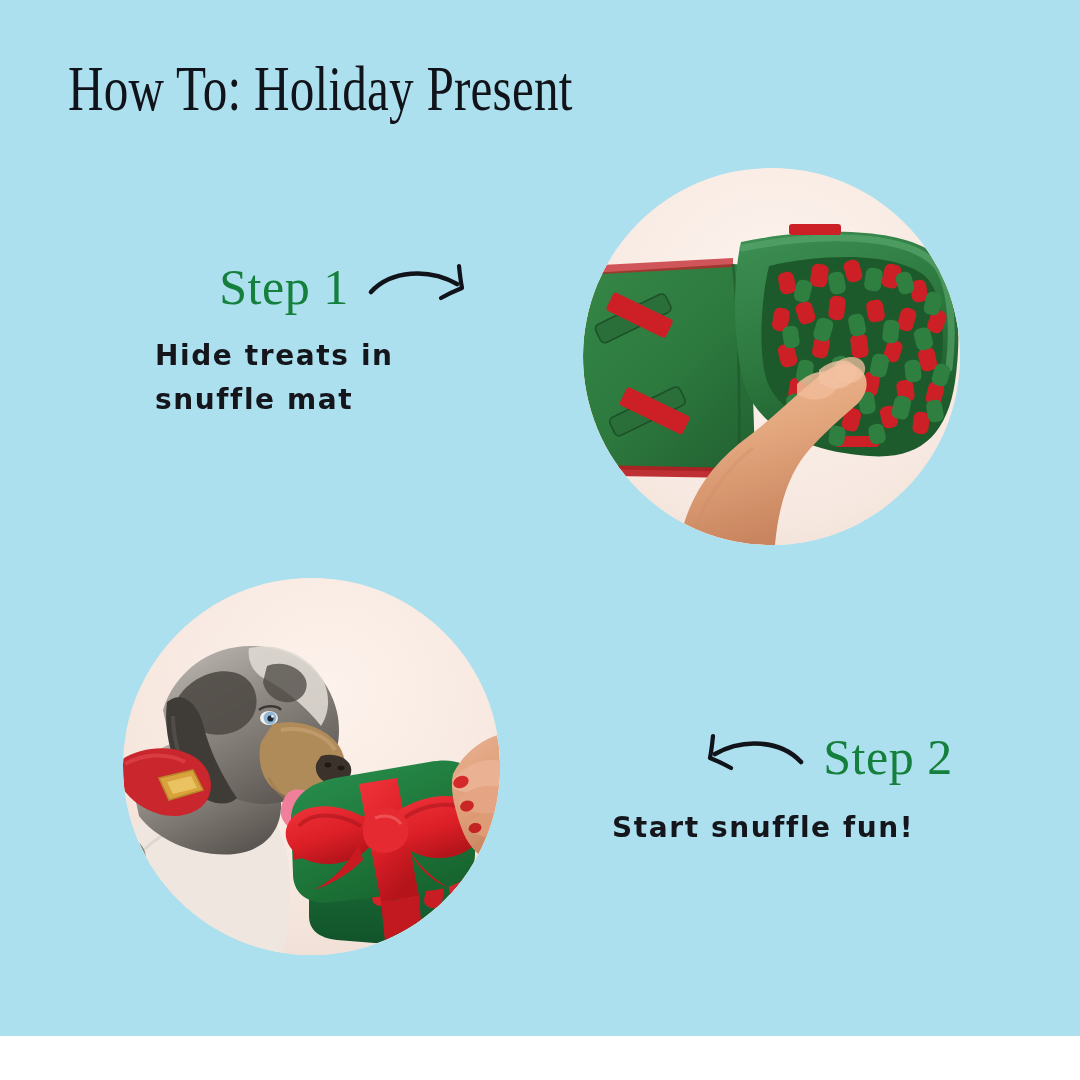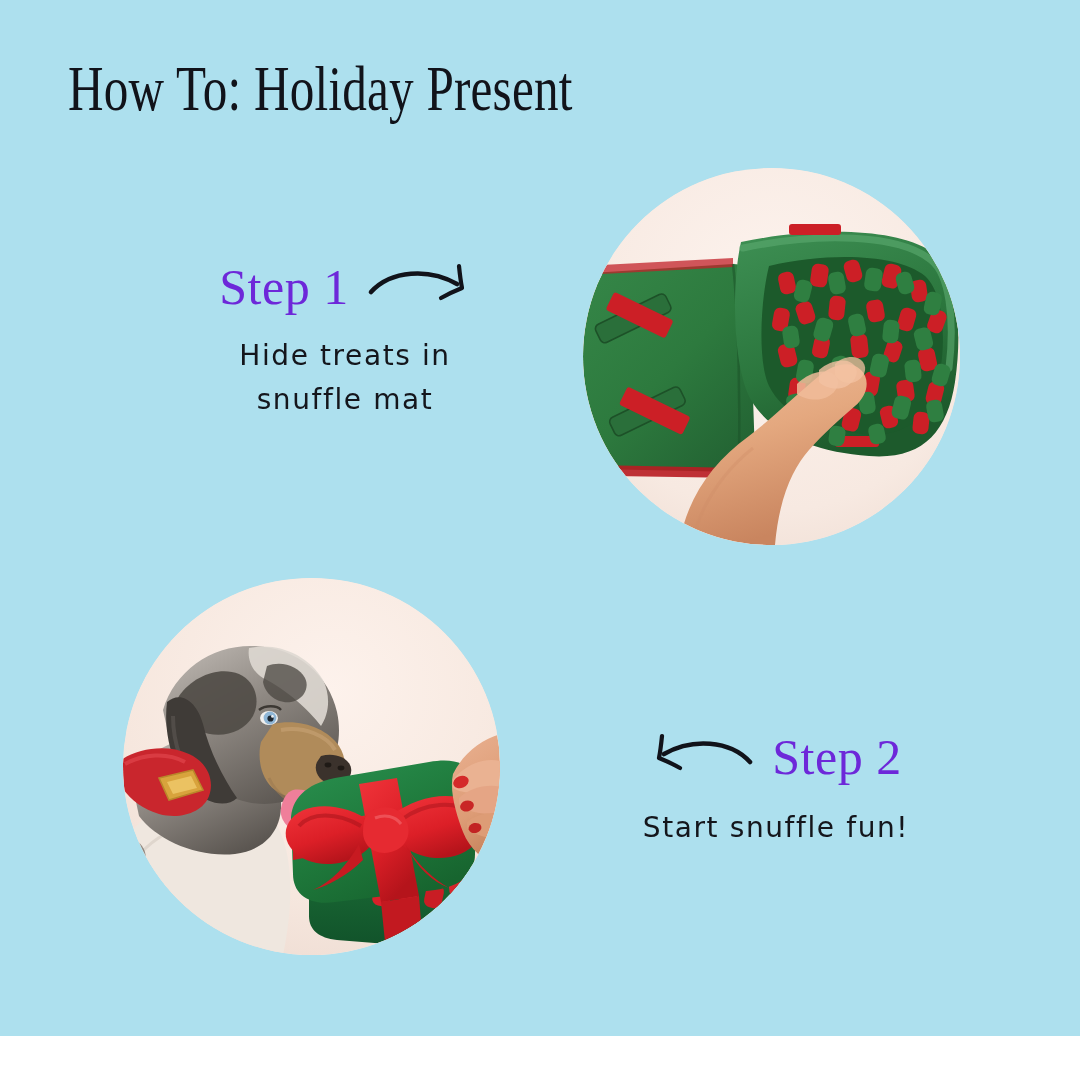--- a/index.html
+++ b/index.html
@@ -42,43 +42,42 @@
   }
   .step-head {
     display: flex;
     align-items: center;
     justify-content: center;
     gap: 18px;
   }
   .step-word {
     font-family: "Liberation Serif", "DejaVu Serif", serif;
     font-size: 50px;
-    color: #6d28d9;
+    color: #15803d;
     letter-spacing: 0.5px;
     white-space: nowrap;
     line-height: 1;
   }
   .step-sub {
     font-family: "DejaVu Sans", sans-serif;
-    font-weight: 400;
+    font-weight: 700;
     font-size: 28px;
     line-height: 1.58;
     letter-spacing: 1.6px;
     color: #14161c;
-    text-align: center;
     white-space: pre-line;
   }
   #step1 {
     left: 155px;
     top: 262px;
     width: 380px;
   }
   #step1 .step-sub { margin-top: 22px; }
   #step2 {
-    left: 561px;
+    left: 612px;
     top: 732px;
     width: 430px;
   }
   #step2 .step-sub { margin-top: 24px; }
 
   .arrow-svg { display: block; overflow: visible; }
 
   
   .photo-circle {
     position: absolute;

